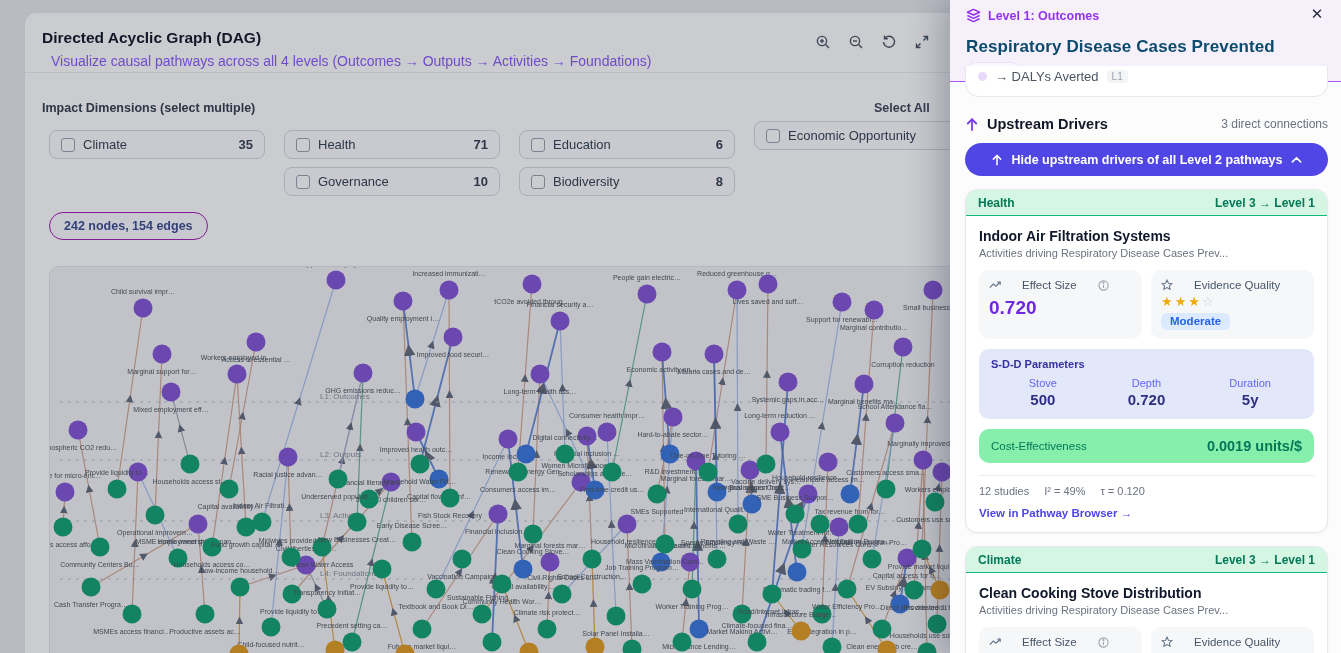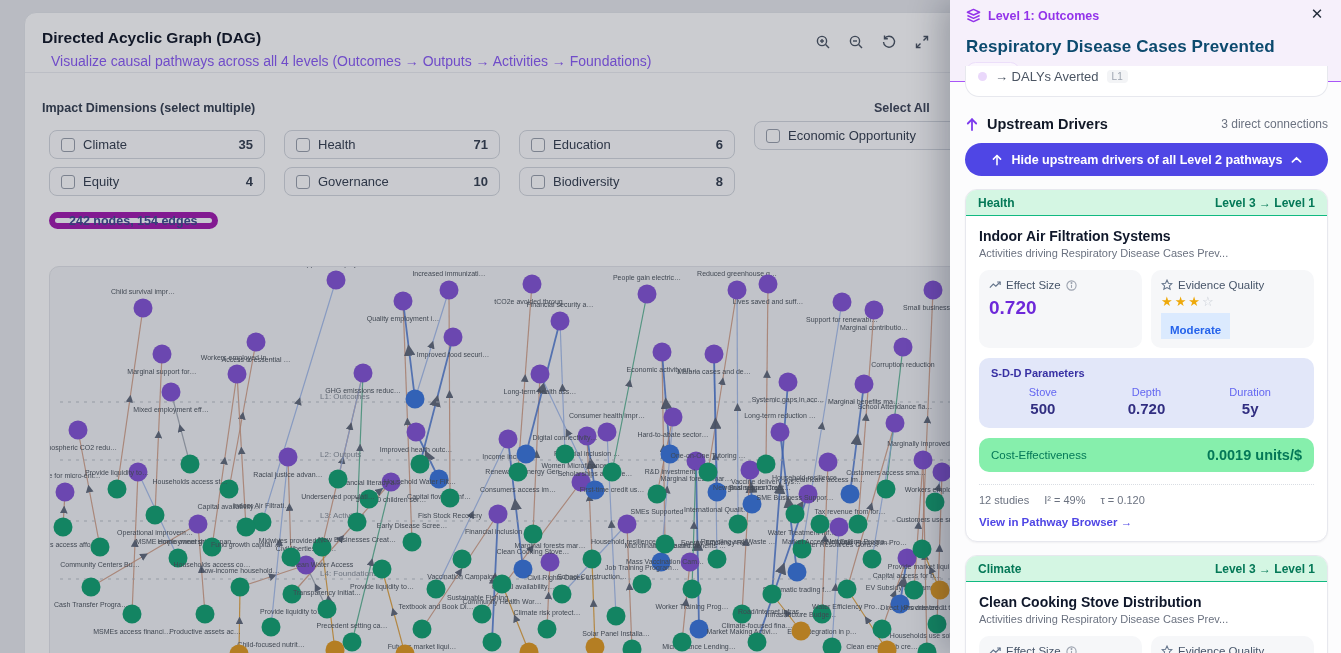--- a/index.html
+++ b/index.html
@@ -22,22 +22,22 @@
   .tool-btn { width:24px; height:24px; display:flex; align-items:center; justify-content:center;
     border-radius:6px; background:transparent; border:none; cursor:pointer; }
   .tool-btn svg { stroke:#4b5563; }
   .filters-label { position:absolute; left:17px; top:88px; font-size:12.5px; font-weight:700; color:#374151; }
   .filters-links { position:absolute; left:849px; top:88px; font-size:12.5px; font-weight:600; color:#40485a; display:flex; gap:26px; }
   .chip { position:absolute; height:29px; width:216px; border:1px solid #d4d8de; border-radius:8px;
     background:#fdfdfe; display:flex; align-items:center; padding:0 11px; gap:8px; }
   .chip .cb { width:14px; height:14px; border:1.5px solid #9aa1ac; border-radius:3px; background:#fff; flex:none; }
   .chip .lbl { font-size:13px; color:#374151; }
   .chip .cnt { margin-left:auto; font-size:13px; font-weight:600; color:#374151; }
-  .stats-badge { position:absolute; left:24px; top:199px; height:17px; padding:0 14px;
-    display:flex; align-items:center; border:6px solid #a21caf; border-radius:15px;
+  .stats-badge { position:absolute; left:24px; top:199px; height:28px; padding:0 14px;
+    display:flex; align-items:center; border:1px solid #a21caf; border-radius:15px;
     font-size:12.5px; font-weight:600; color:#3e4d8f; background:#fbfcff; }
   .graph-box { position:absolute; left:24px; top:253px; width:1245px; height:640px;
     background:#f3f4f6; border:1px solid #e3e5e9; border-radius:10px; overflow:hidden; }
   .graph-box svg { display:block; }
   
   .backdrop { position:absolute; inset:0; background:rgba(17,24,39,0.22); z-index:40; }
   
   .panel { position:absolute; left:950px; top:0; width:391px; height:653px; z-index:50;
     background:#fcfcfd; box-shadow:-10px 0 30px rgba(15,23,42,.25); }
   .panel-header { position:relative; height:82px; background:#f6f0fb; border-bottom:1.5px solid #a855f7; padding:8px 16px 0; }
@@ -65,26 +65,26 @@
     box-shadow:0 1px 2px rgba(15,23,42,.05); }
   .driver-head { height:26px; background:#d4f6e3; border-bottom:1.5px solid #10b981;
     display:flex; align-items:center; padding:0 12px; }
   .driver-dim { font-size:12px; font-weight:700; color:#047857; }
   .driver-path { margin-left:auto; font-size:12px; font-weight:600; color:#047857; }
   .driver-body { padding:12px 13px 0; }
   .driver-title { font-size:14px; font-weight:700; color:#0f172a; }
   .driver-sub { margin-top:3px; font-size:11px; color:#6b7280; }
   .stat-grid { margin-top:11px; display:grid; grid-template-columns:1fr 1fr; gap:9px; }
   .stat-box { background:#f6f7f9; border-radius:10px; padding:9px 10px; min-height:60px; }
-  .stat-label { display:flex; align-items:center; gap:5px; font-size:11.5px; color:#475569; }
+  .stat-label { display:flex; align-items:center; gap:21px; font-size:11.5px; color:#475569; }
   .effect-value { margin-top:6px; font-size:19px; font-weight:800; color:#6d28d9; }
   .stars { margin-top:3px; font-size:13px; letter-spacing:2px; }
   .star-on { color:#eea90b; } .star-off { color:#c9ced6; }
   .moderate-chip { display:inline-block; margin-top:4px; background:#dbeafe; color:#2563eb;
-    font-size:11.5px; font-weight:600; border-radius:0; padding:11px 9px 3px; }
+    font-size:11.5px; font-weight:600; border-radius:6px; padding:2px 9px 3px; }
   .sdd-box { margin-top:10px; background:#e2e7f9; border-radius:10px; padding:9px 12px 11px; }
   .sdd-label { font-size:11px; font-weight:700; color:#3730a3; }
   .sdd-grid { margin-top:7px; display:grid; grid-template-columns:1fr 1fr 1fr; text-align:center; }
   .sdd-col-label { font-size:11px; color:#6366f1; }
   .sdd-col-value { margin-top:2px; font-size:15px; font-weight:800; color:#312e81; }
   .cost-row { margin-top:10px; background:#86efac; border-radius:10px; padding:9px 12px;
     display:flex; align-items:center; }
   .cost-label { font-size:11.5px; color:#047857; }
   .cost-value { margin-left:auto; font-size:14.5px; font-weight:800; color:#047857; }
   .meta-row { margin-top:12px; border-top:1px dotted #d9dde3; padding-top:9px; display:flex; gap:15px;
@@ -150,25 +150,20 @@
   </div>
   <div class="chip" style="left:494px;top:117px;">
     <span class="cb"></span>
     <span class="lbl">Education</span>
     <span class="cnt">6</span>
   </div>
   <div class="chip" style="left:729px;top:108px;">
     <span class="cb"></span>
     <span class="lbl">Economic Opportunity</span>
     <span class="cnt"></span>
-  </div>
-  <div class="chip" style="left:24px;top:154px;">
-    <span class="cb"></span>
-    <span class="lbl">Equity</span>
-    <span class="cnt">4</span>
   </div>
   <div class="chip" style="left:259px;top:154px;">
     <span class="cb"></span>
     <span class="lbl">Governance</span>
     <span class="cnt">10</span>
   </div>
   <div class="chip" style="left:494px;top:154px;">
     <span class="cb"></span>
     <span class="lbl">Biodiversity</span>
     <span class="cnt">8</span>

